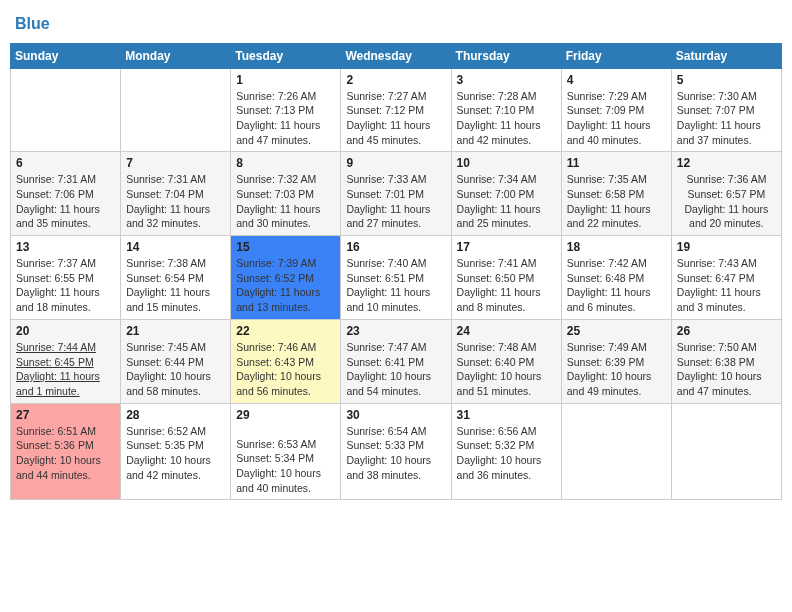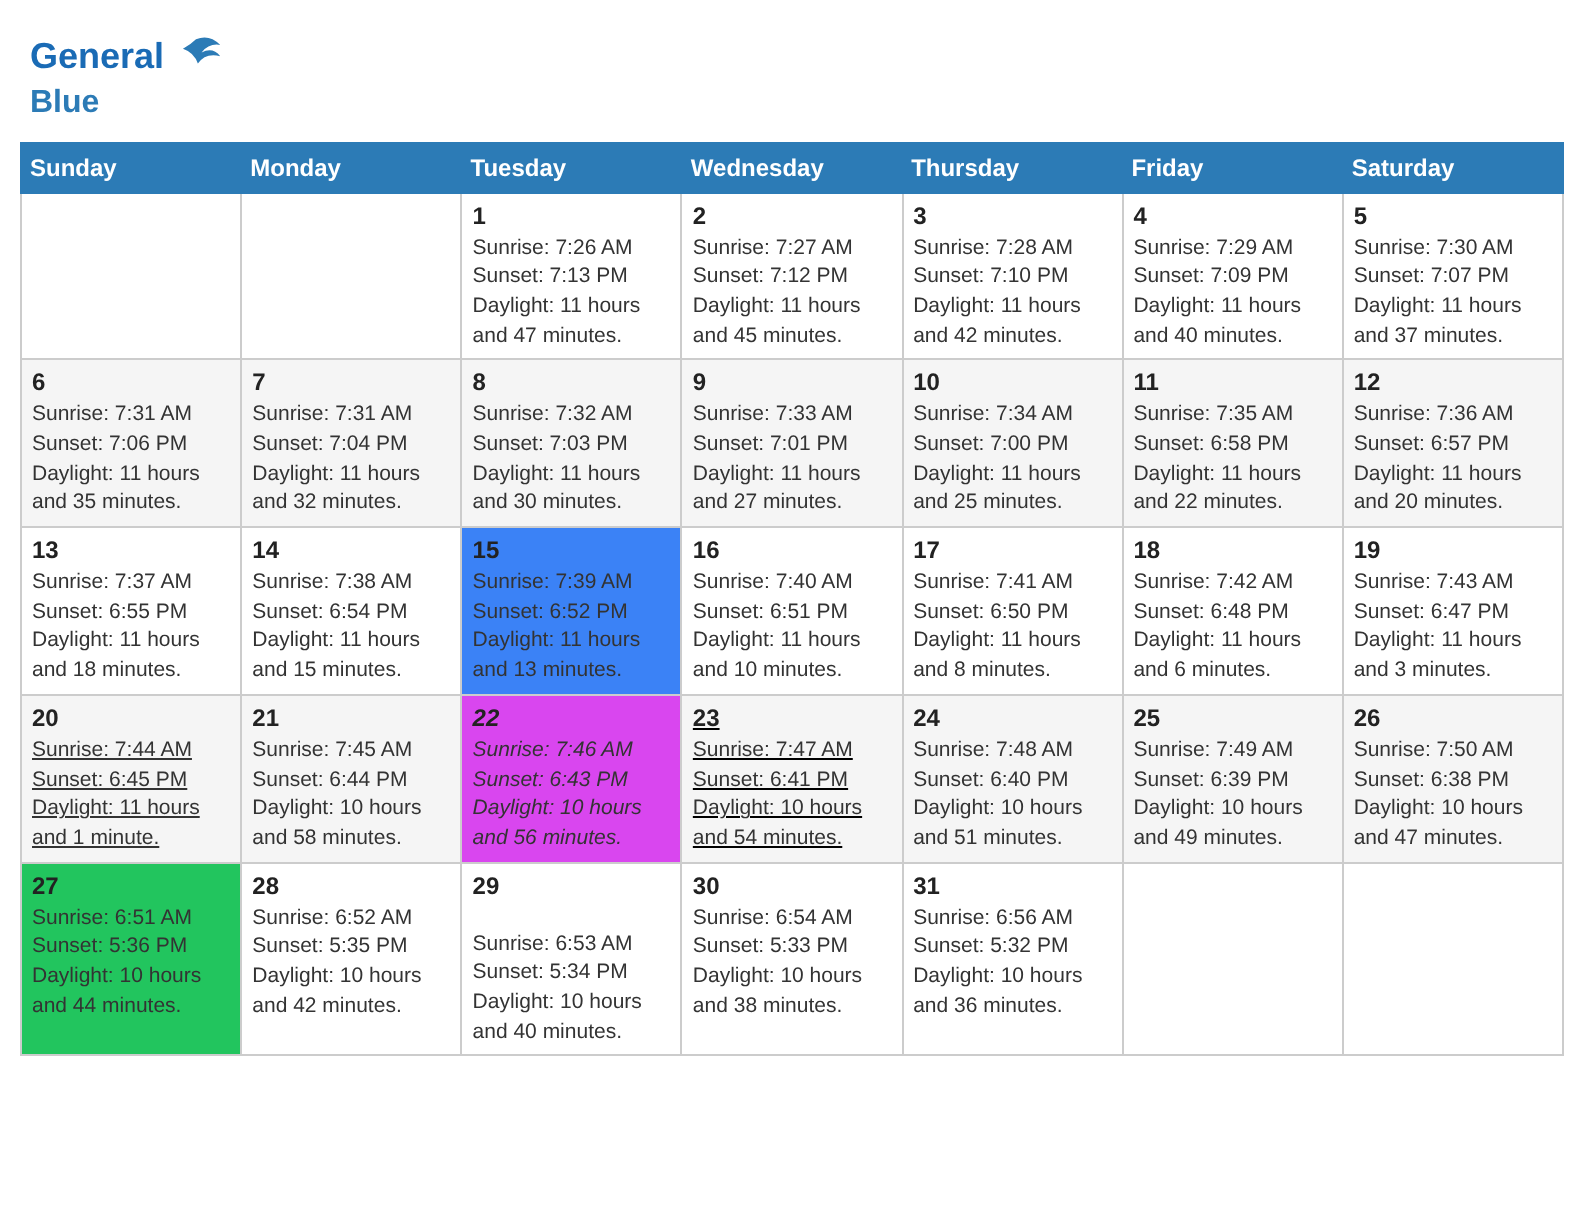--- a/index.html
+++ b/index.html
@@ -89,25 +89,20 @@
     .empty-cell {
       background: #fff !important;
     }
   </style>
 </head>
 <body>
 
 <div class="header">
   <div class="logo">
     <div>
-      <div class="logo-text">
-        <span>General</span><svg class="logo-bird" viewBox="0 0 30 30" style="display:inline-block;vertical-align:middle;margin-left:2px">
-            <path d="M15 5 Q22 2 28 8 Q22 7 18 12 Q24 9 28 14 Q20 12 16 18 Q14 12 8 10 Q12 8 15 5Z" fill="#2c7bb6"></path>
-          </svg>
-      </div>
       <div class="logo-text" style="color:#2c7bb6;font-size:16px;">Blue</div>
     </div>
   </div>
   <div class="title-area">
     <div class="month-title"></div>
     <div class="subtitle"></div>
   </div>
 </div>
 
 <table class="calendar">
@@ -189,21 +184,21 @@
 Daylight: 11 hours and 25 minutes.</div>
         </td>
         <td style="background-color: rgb(245, 245, 245);">
           <div class="day-number">11</div>
           <div class="day-info" style="white-space: pre-line;">Sunrise: 7:35 AM
 Sunset: 6:58 PM
 Daylight: 11 hours and 22 minutes.</div>
         </td>
         <td style="background-color: rgb(245, 245, 245);">
           <div class="day-number">12</div>
-          <div class="day-info" style="white-space: pre-line;">Sunrise: 7:36 AM
+          <div class="day-info" style="white-space: pre-line; text-align: center;">Sunrise: 7:36 AM
 Sunset: 6:57 PM
 Daylight: 11 hours and 20 minutes.</div>
         </td>
       </tr>
       <tr>
         <td style="background-color: rgb(255, 255, 255);">
           <div class="day-number">13</div>
           <div class="day-info" style="white-space: pre-line;">Sunrise: 7:37 AM
 Sunset: 6:55 PM
 Daylight: 11 hours and 18 minutes.</div>
@@ -251,27 +246,27 @@
           <div class="day-info" style="white-space: pre-line; text-decoration: underline;">Sunrise: 7:44 AM
 Sunset: 6:45 PM
 Daylight: 11 hours and 1 minute.</div>
         </td>
         <td style="background-color: rgb(245, 245, 245);">
           <div class="day-number">21</div>
           <div class="day-info" style="white-space: pre-line;">Sunrise: 7:45 AM
 Sunset: 6:44 PM
 Daylight: 10 hours and 58 minutes.</div>
         </td>
-        <td style="background-color: #d946ef; font-style: italic;">
+        <td style="background-color: #fef9c3;">
           <div class="day-number">22</div>
           <div class="day-info" style="white-space: pre-line;">Sunrise: 7:46 AM
 Sunset: 6:43 PM
 Daylight: 10 hours and 56 minutes.</div>
         </td>
-        <td style="background-color: rgb(245, 245, 245); text-decoration: underline;">
+        <td style="background-color: rgb(245, 245, 245);">
           <div class="day-number">23</div>
           <div class="day-info" style="white-space: pre-line;">Sunrise: 7:47 AM
 Sunset: 6:41 PM
 Daylight: 10 hours and 54 minutes.</div>
         </td>
         <td style="background-color: rgb(245, 245, 245);">
           <div class="day-number">24</div>
           <div class="day-info" style="white-space: pre-line;">Sunrise: 7:48 AM
 Sunset: 6:40 PM
 Daylight: 10 hours and 51 minutes.</div>
@@ -283,21 +278,21 @@
 Daylight: 10 hours and 49 minutes.</div>
         </td>
         <td style="background-color: rgb(245, 245, 245);">
           <div class="day-number">26</div>
           <div class="day-info" style="white-space: pre-line;">Sunrise: 7:50 AM
 Sunset: 6:38 PM
 Daylight: 10 hours and 47 minutes.</div>
         </td>
       </tr>
       <tr>
-        <td style="background-color: #22c55e;">
+        <td style="background-color: #fca5a5;">
           <div class="day-number">27</div>
           <div class="day-info" style="white-space: pre-line;">Sunrise: 6:51 AM
 Sunset: 5:36 PM
 Daylight: 10 hours and 44 minutes.</div>
         </td>
         <td style="background-color: rgb(255, 255, 255);">
           <div class="day-number">28</div>
           <div class="day-info" style="white-space: pre-line;">Sunrise: 6:52 AM
 Sunset: 5:35 PM
 Daylight: 10 hours and 42 minutes.</div>

